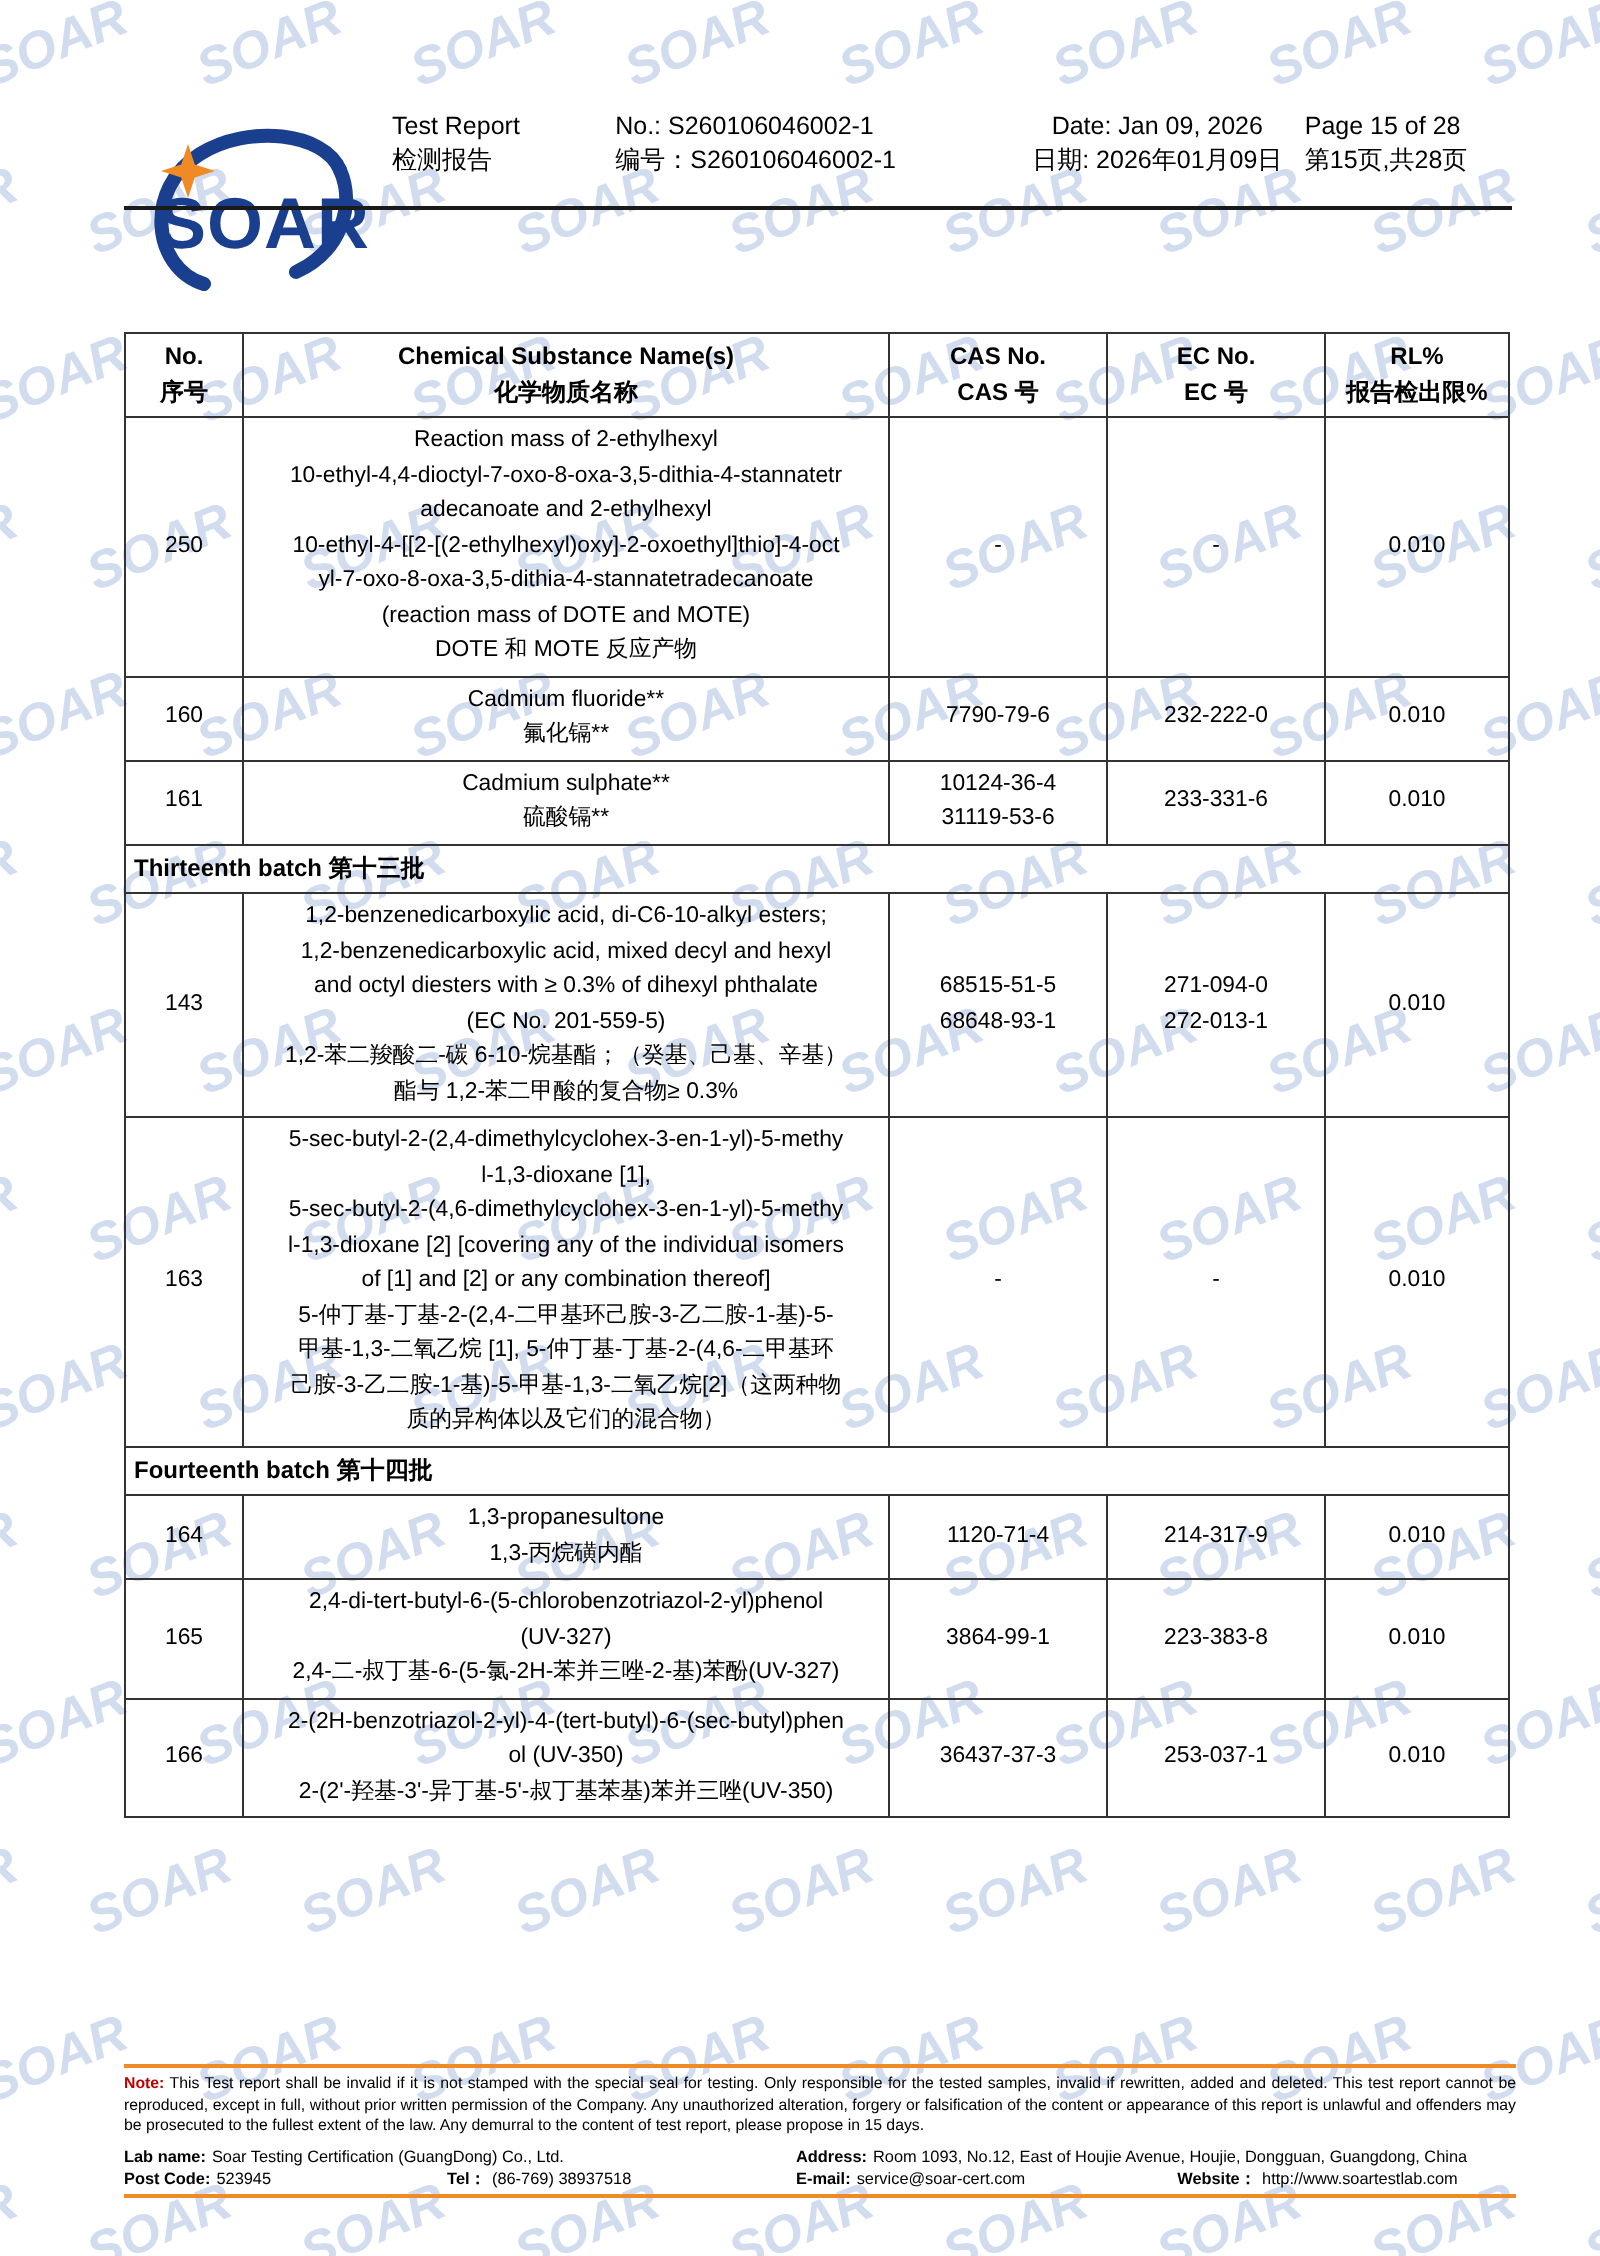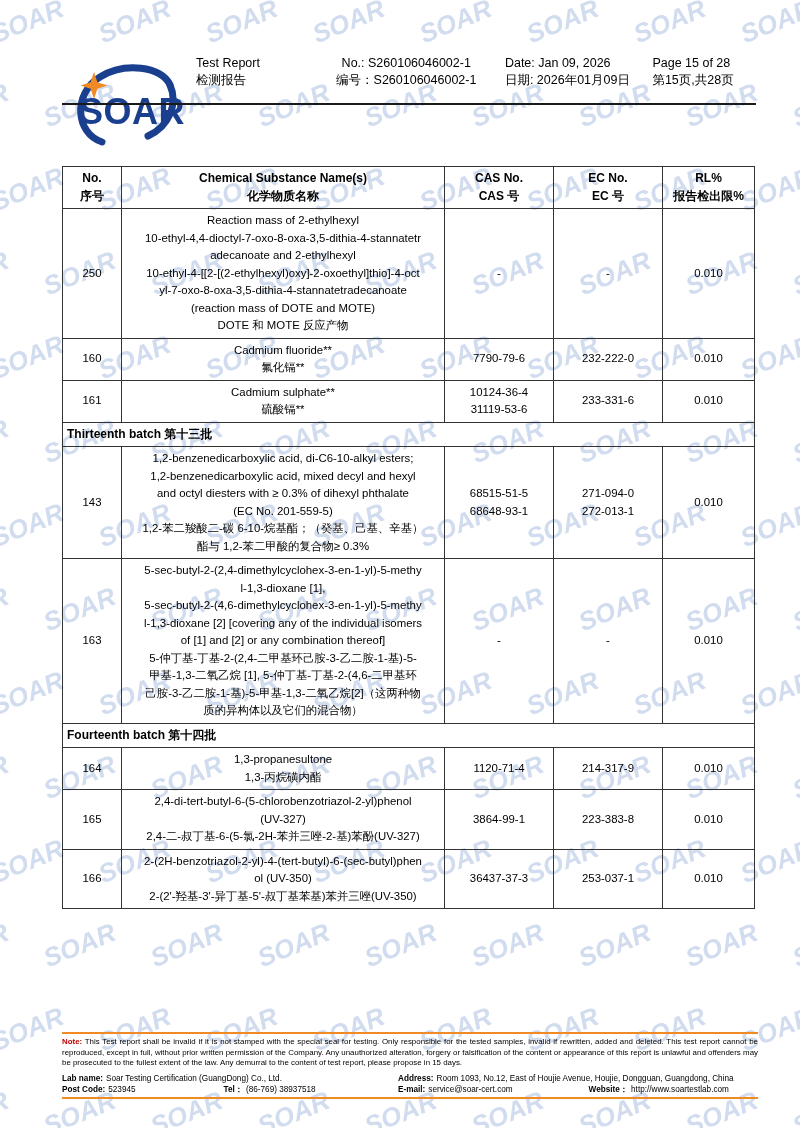--- a/index.html
+++ b/index.html
@@ -64,22 +64,22 @@
     top: 55px;
     right: 40px;
     display: flex;
     align-items: flex-start;
     font-size: 12.5px;
     line-height: 17px;
   }
   .hdr-block { white-space: nowrap; }
   .hdr-block .l2 { display: block; }
   #hdr-testreport { width: 112px; }
-  #hdr-no { width: 198px; text-align: center; }
-  #hdr-date { width: 148px; text-align: left; }
+  #hdr-no { width: 198px; }
+  #hdr-date { width: 148px; text-align: center; }
   #hdr-page { width: 108px; text-align: left; }
 
   #rule-top {
     position: absolute;
     left: 62px;
     right: 44px;
     top: 103px;
     height: 2px;
     background: #1a1a1a;
   }

